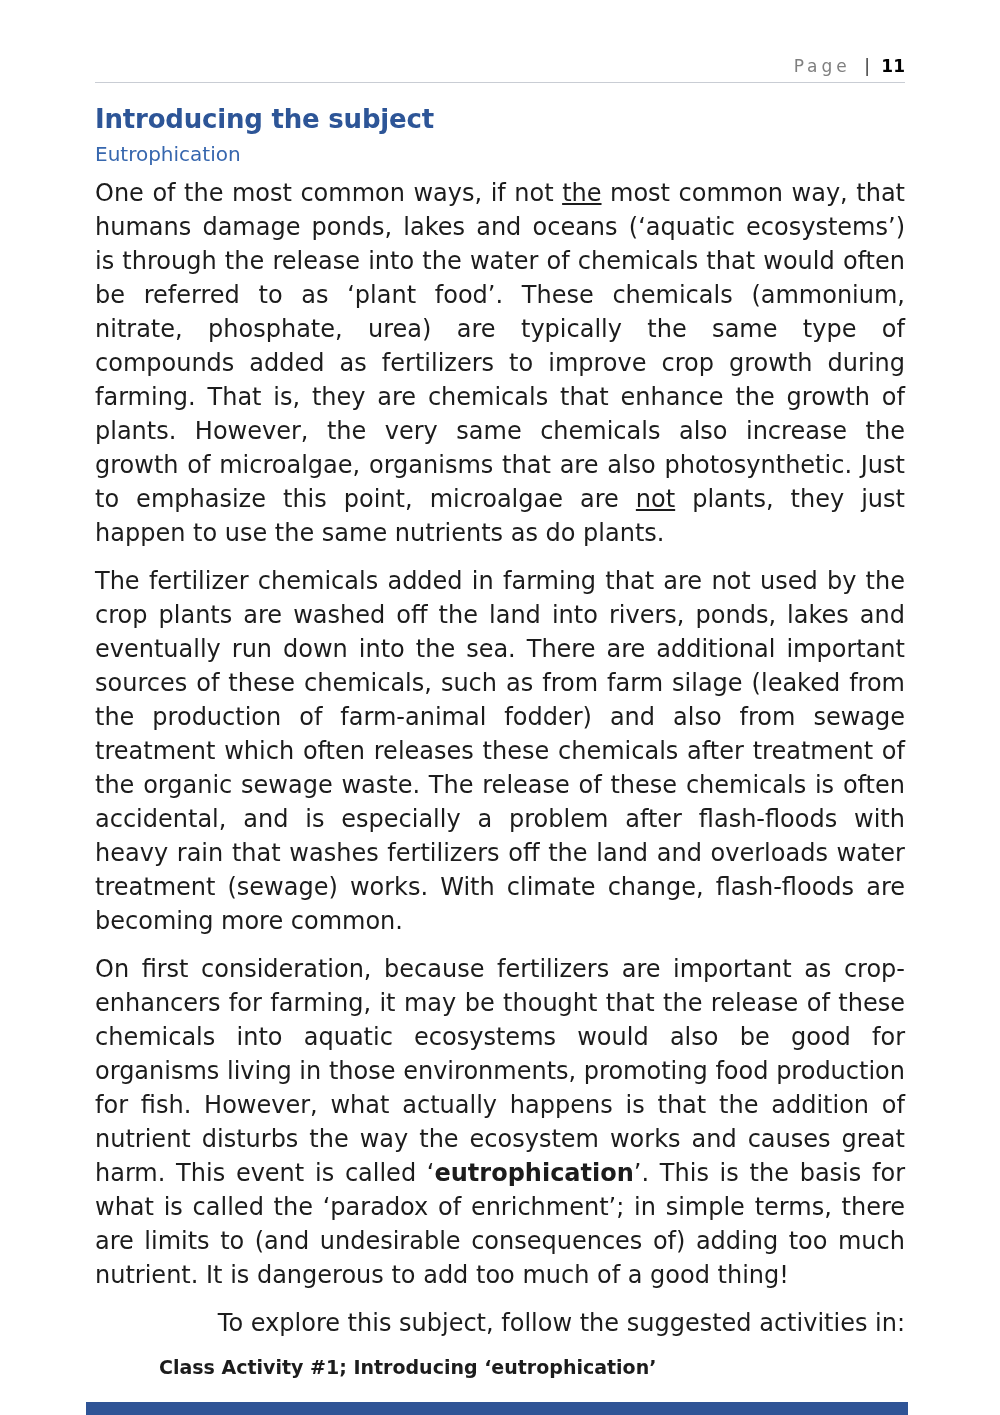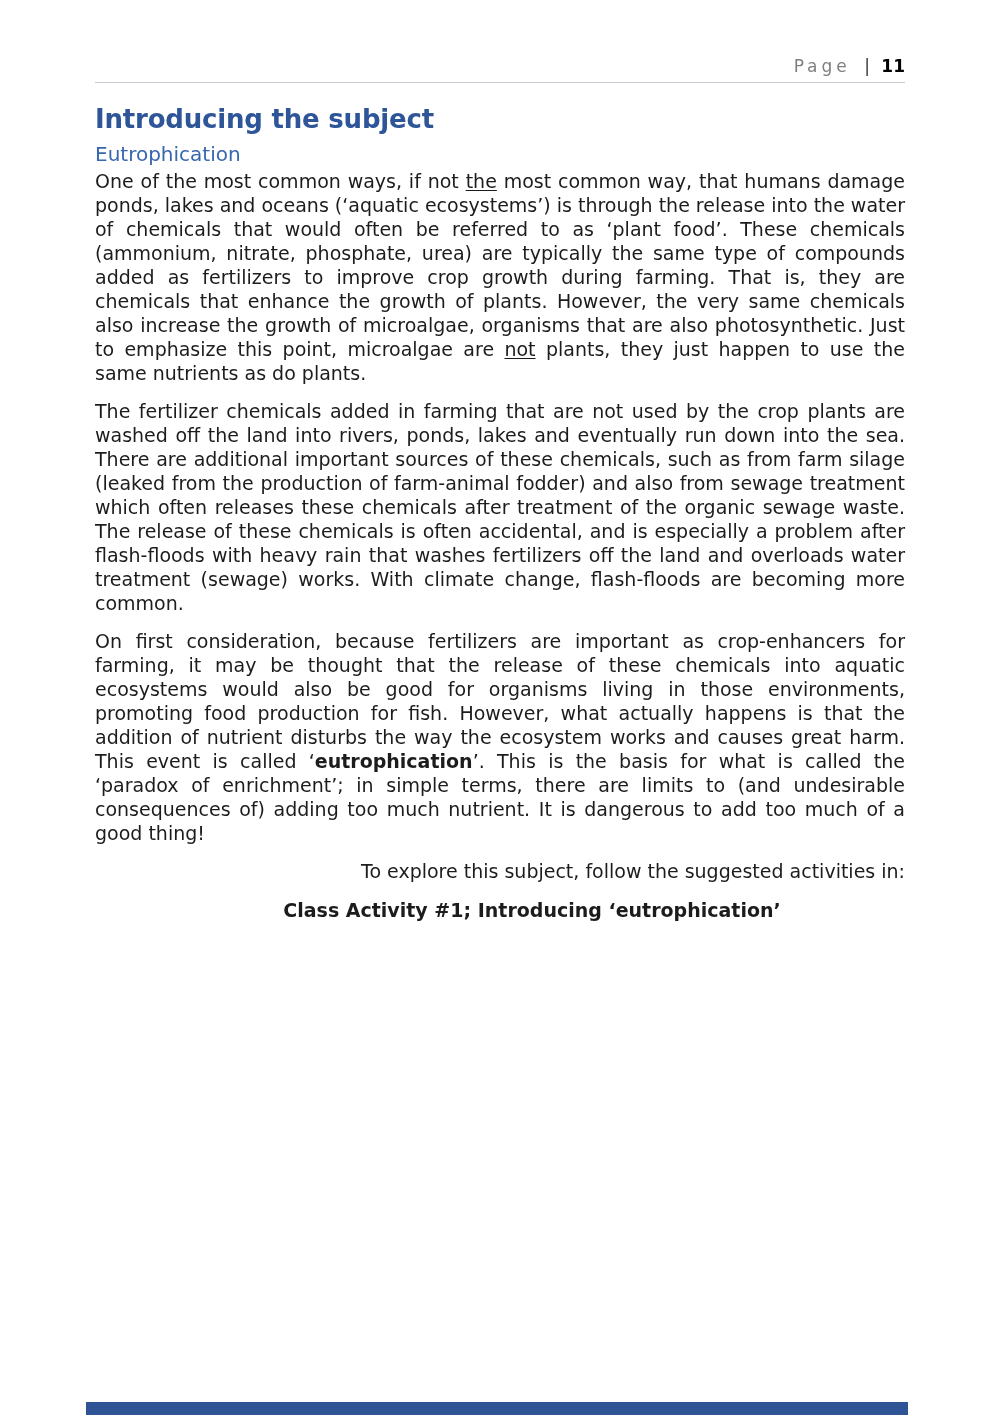--- a/index.html
+++ b/index.html
@@ -44,36 +44,35 @@
     letter-spacing: -0.2px;
   }
   h2.doc-subtitle {
     margin-top: 8px;
     font-size: 20px;
     line-height: 24px;
     font-weight: normal;
     color: #3767ae;
   }
   p.body-para {
-    margin-top: 3px;
+    margin-top: 10px;
     margin-bottom: 14px;
-    font-size: 19px;
-    line-height: 24px;
+    font-size: 24px;
+    line-height: 34px;
     text-align: justify;
   }
   p.body-para.no-justify { text-align: right; }
   .u { text-decoration: underline; text-underline-offset: 2px; }
   .b { font-weight: bold; }
   p.activity-line {
     margin-top: 0;
     margin-left: 64px;
     font-size: 19px;
     line-height: 26px;
     font-weight: bold;
-    text-align: center;
   }
   .footer-accent-bar {
     position: absolute;
     left: 86px;
     right: 92px;
     bottom: 0;
     height: 13px;
     background: #2f5496;
   }
 </style>

